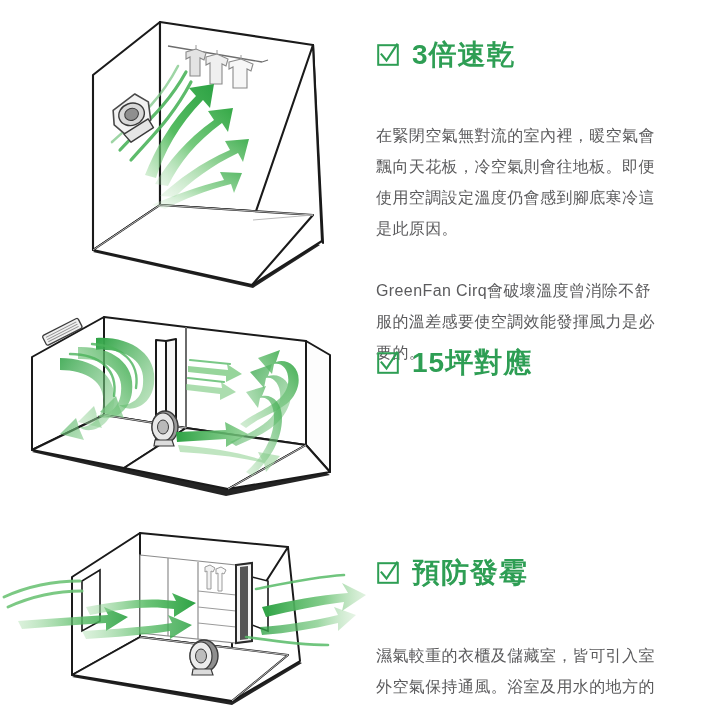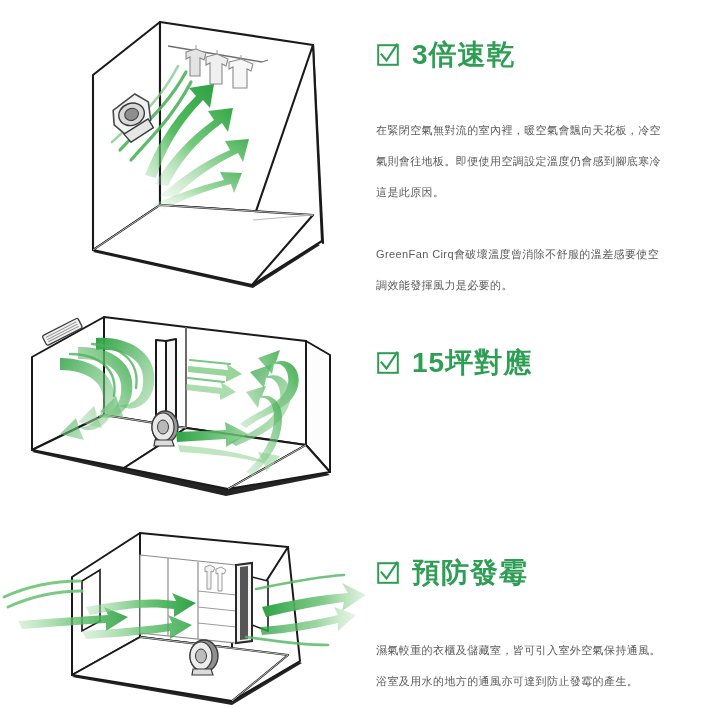--- a/index.html
+++ b/index.html
@@ -70,21 +70,21 @@
     height: 24px;
     margin-right: 12px;
     display: block;
   }
   .heading-text {
     display: inline-block;
   }
 
   
   .para {
-    font-size: 11px;
+    font-size: 16px;
     line-height: 31px;
     color: #5b5b5d;
     letter-spacing: 0.4px;
     width: 286px;
   }
   #feature-0 .body-wrap { padding: 12px 0 0 8px; }
   #feature-1 .body-wrap { padding: 14px 0 0 8px; }
   #feature-2 .body-wrap { padding: 14px 0 0 8px; }
   .para + .para { margin-top: 31px; }
 

